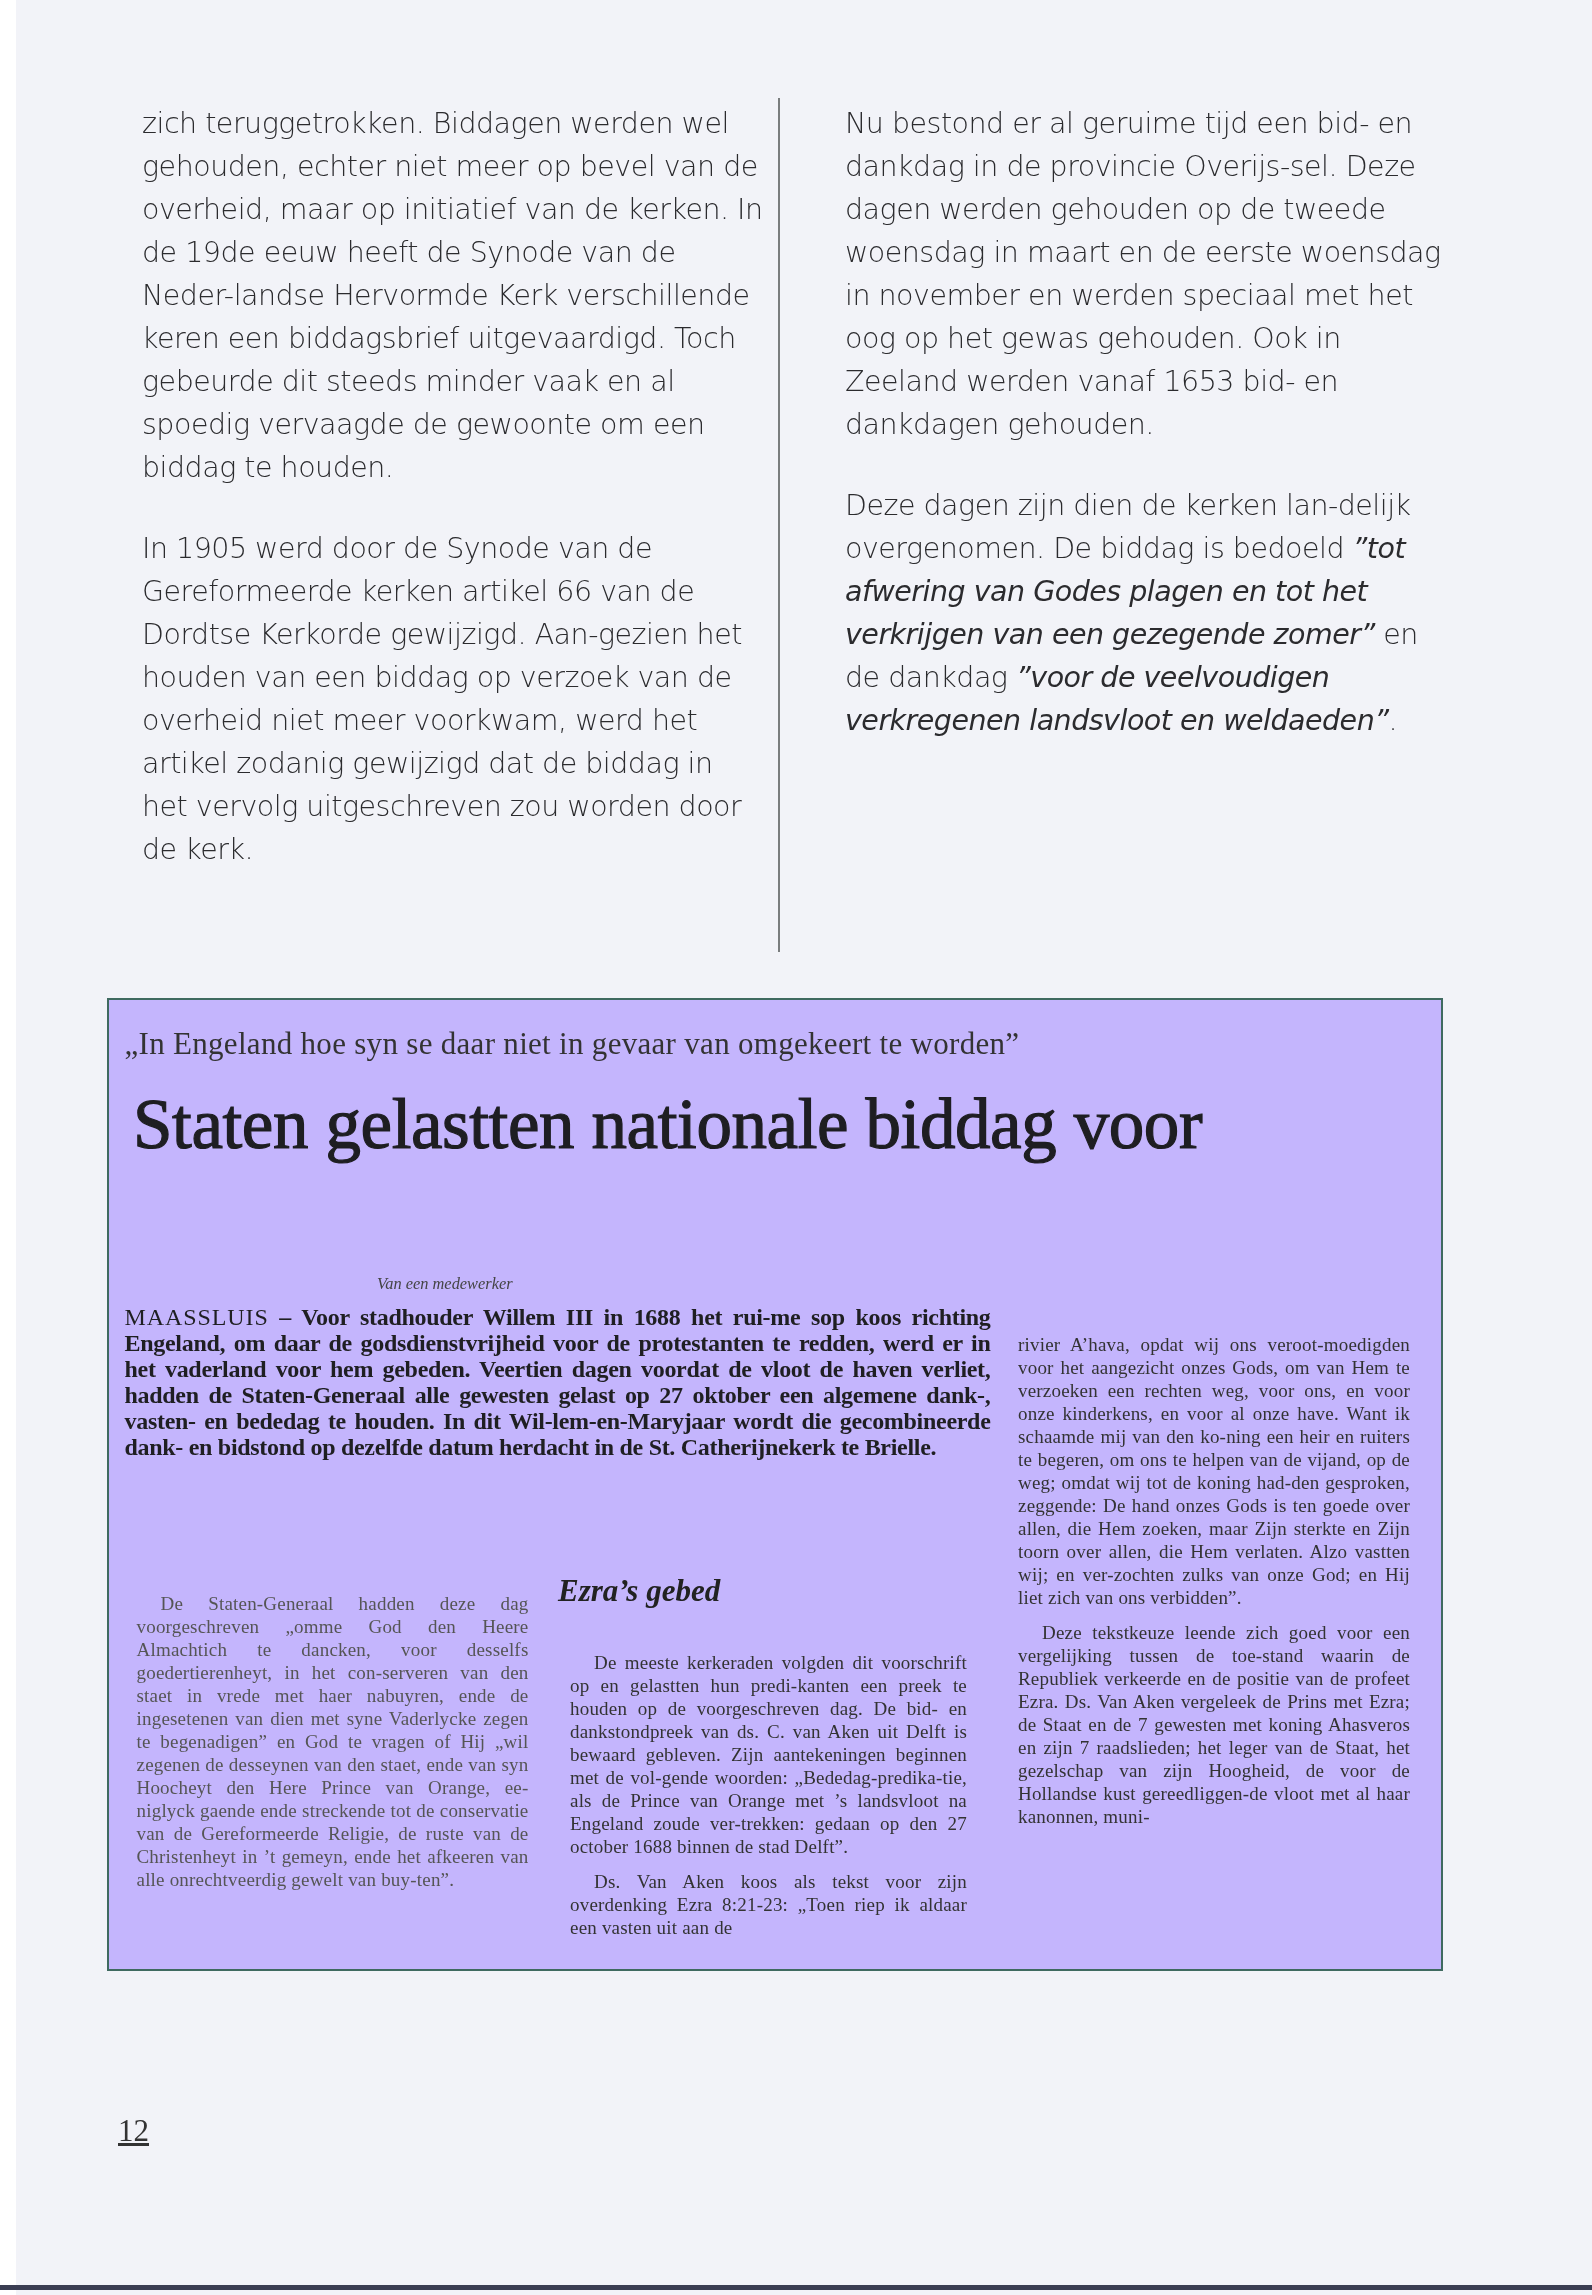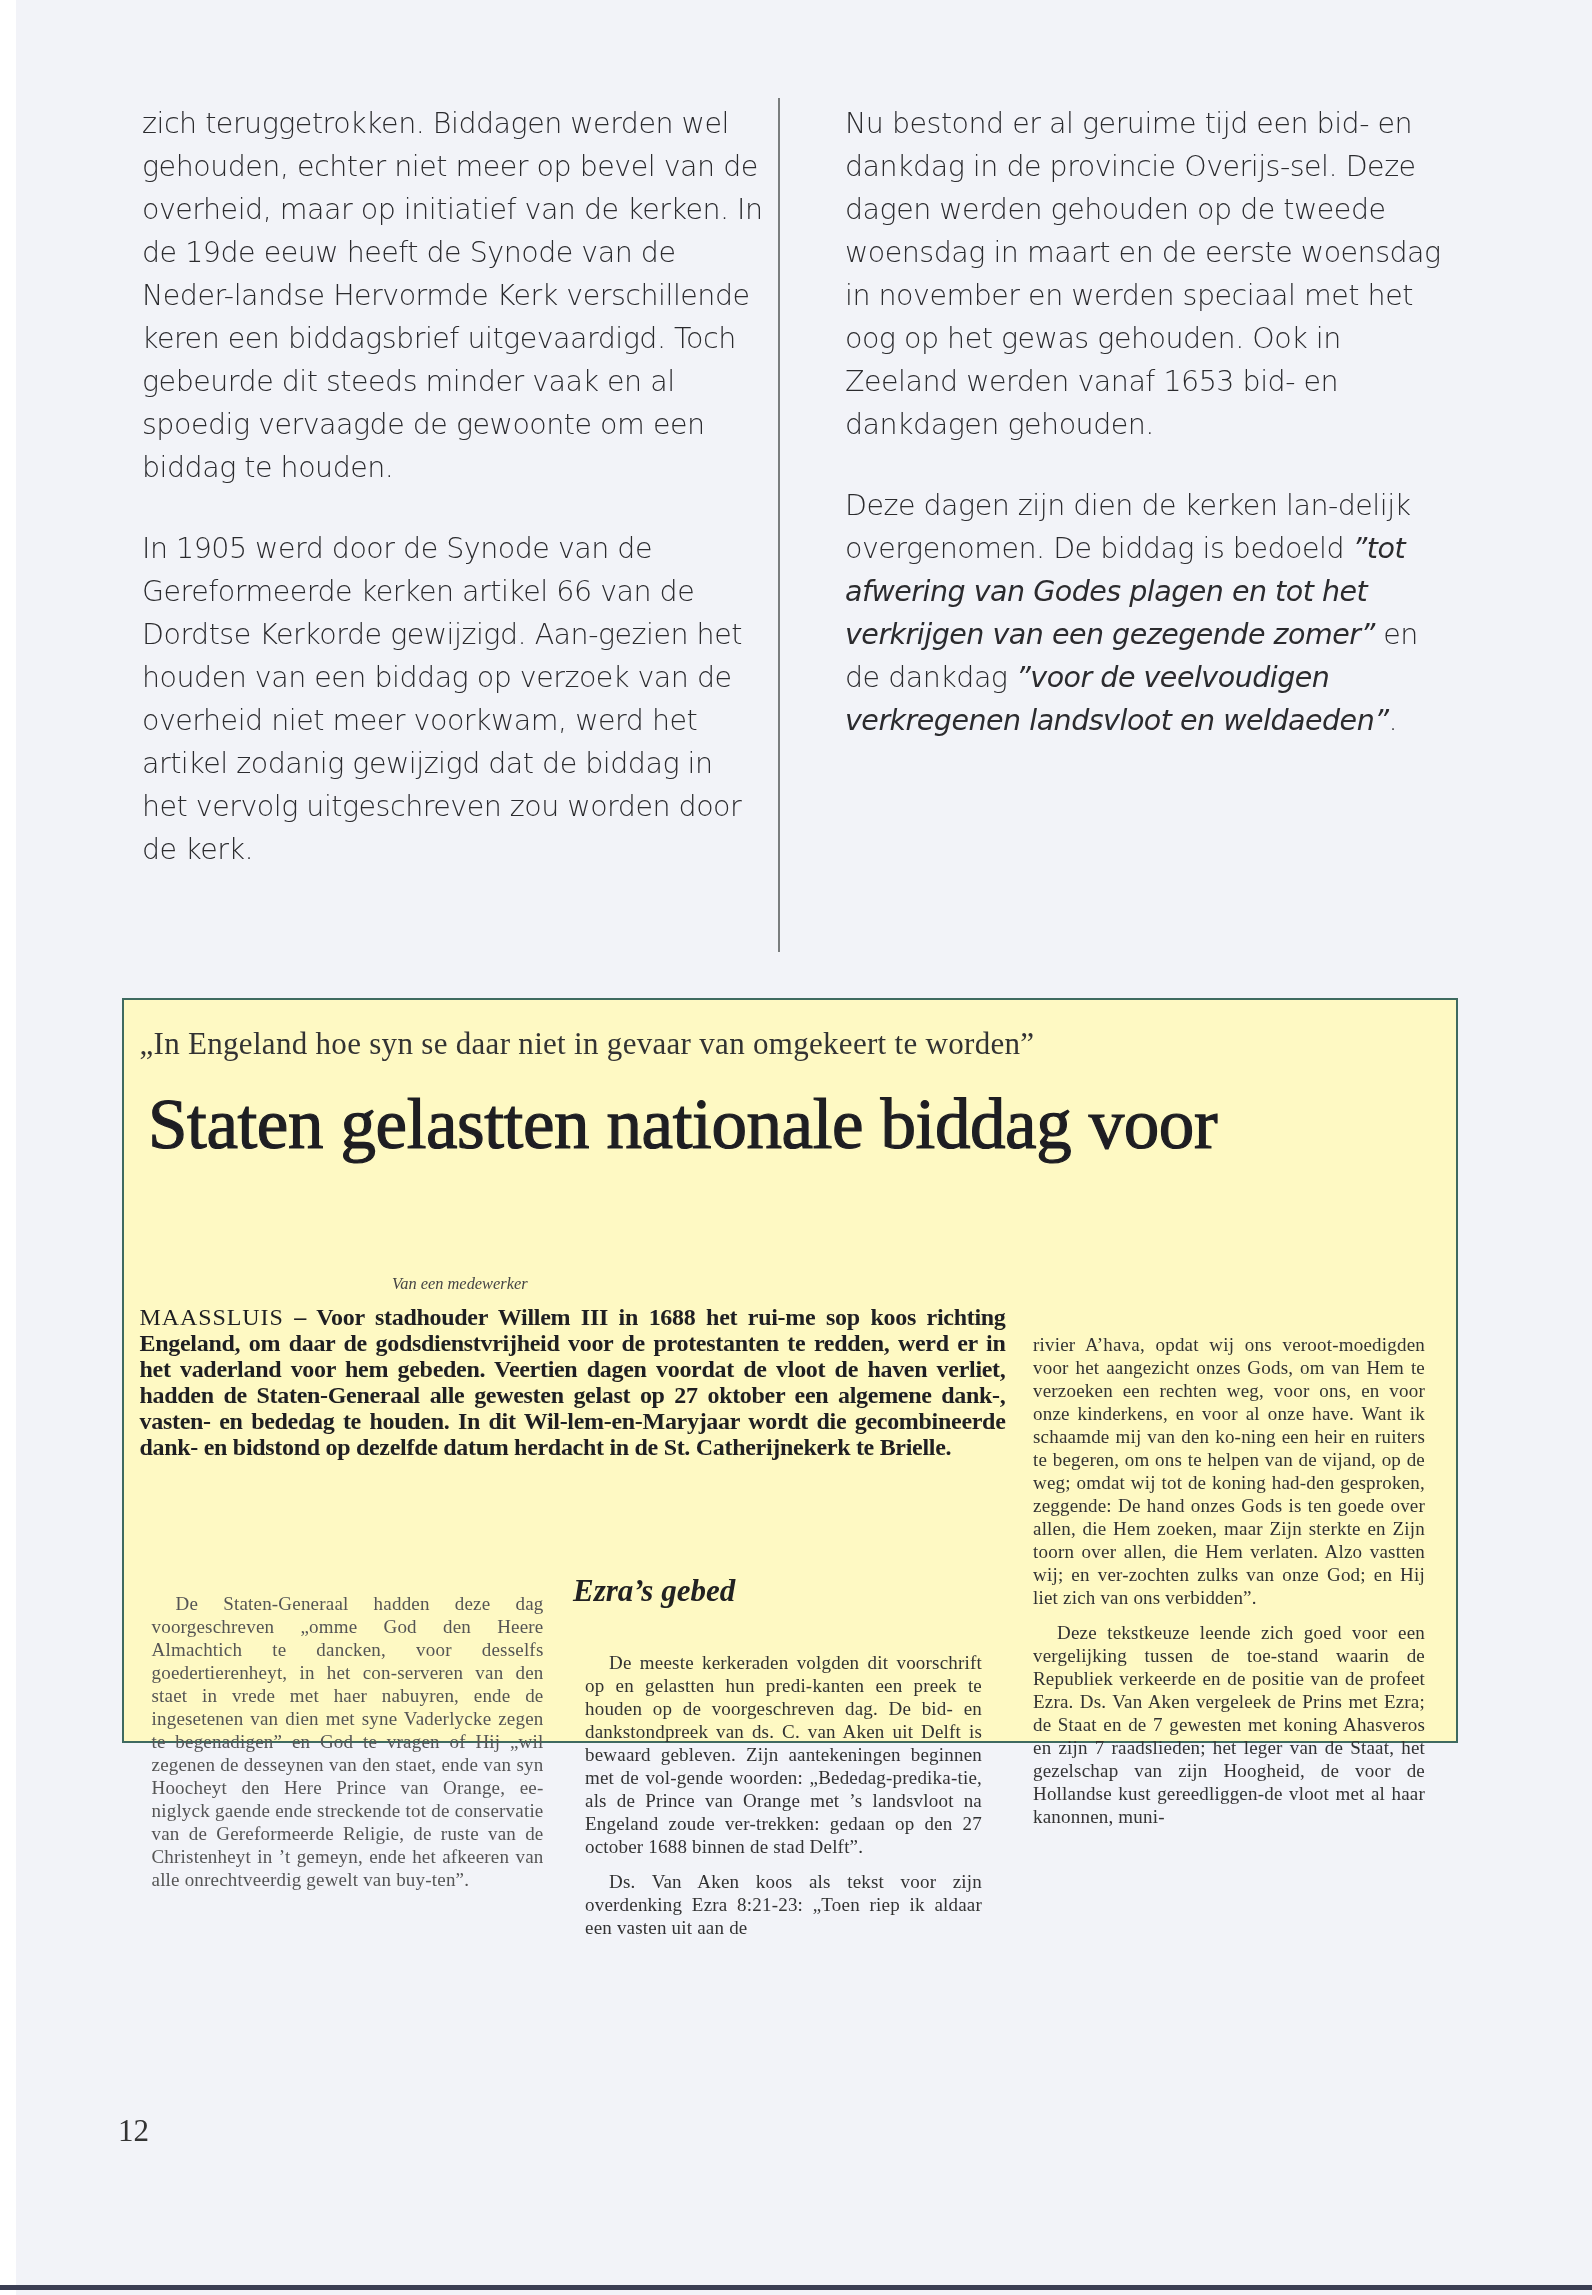--- a/index.html
+++ b/index.html
@@ -29,24 +29,24 @@
   .col-left { left: 121px; width: 621px; }
   .col-right { left: 824px; width: 604px; }
   .col-divider {
     position: absolute; left: 778px; top: 98px; width: 1.7px; height: 854px;
     background: #7a7d7e;
   }
   em.quote { font-style: italic; }
 
   
   .clipping {
-    position: absolute; left: 122px; top: 998px; width: 1336px; height: 745px;
+    position: absolute; left: 107px; top: 998px; width: 1336px; height: 973px;
     border: 2.6px solid #3f6a60;
     box-sizing: border-box;
-    background: #fef9c3;
+    background: #c4b5fd;
   }
   .kicker {
     position: absolute; left: 15.5px; top: 26px;
     font-family: "Liberation Serif", serif; font-size: 31px; color: #333;
     letter-spacing: 0.3px;
   }
   .headline {
     position: absolute; left: 12px; top: 71px; width: 1294px;
     font-family: "Liberation Serif", serif; font-size: 71px; line-height: 83px;
     font-weight: normal; color: #1e1e22; letter-spacing: -0.4px;
@@ -73,21 +73,21 @@
   .sc2 { left: 449px; top: 580px; width: 421px; }
   .sc3 { left: 897px; top: 321px; width: 416px; }
   .subhead {
     position: absolute; left: 449px; top: 573px;
     font-family: "Liberation Serif", serif; font-style: italic; font-weight: bold;
     font-size: 31px; color: #222;
   }
   .sc2-body { top: 639px; }
   .page-number {
     position: absolute; left: 118px; top: 2113px;
-    font-family: "Liberation Serif", serif; font-size: 31px; color: #333;
+    font-family: "Liberation Serif", serif; font-size: 31px; color: #333; text-decoration: underline;
   }
 </style>
 </head>
 <body>
 
 <div class="page-edge-left"></div>
 
 <div class="upper-col col-left">
   <p>zich teruggetrokken. Biddagen werden wel gehouden, echter niet meer op bevel van de overheid, maar op initiatief van de kerken. In de 19de eeuw heeft de Synode van de Neder-landse Hervormde Kerk verschillende keren een biddagsbrief uitgevaardigd. Toch gebeurde dit steeds minder vaak en al spoedig vervaagde de gewoonte om een biddag te houden.</p>
   <p>In 1905 werd door de Synode van de Gereformeerde kerken artikel 66 van de Dordtse Kerkorde gewijzigd. Aan-gezien het houden van een biddag op verzoek van de overheid niet meer voorkwam, werd het artikel zodanig gewijzigd dat de biddag in het vervolg uitgeschreven zou worden door de kerk.</p>

